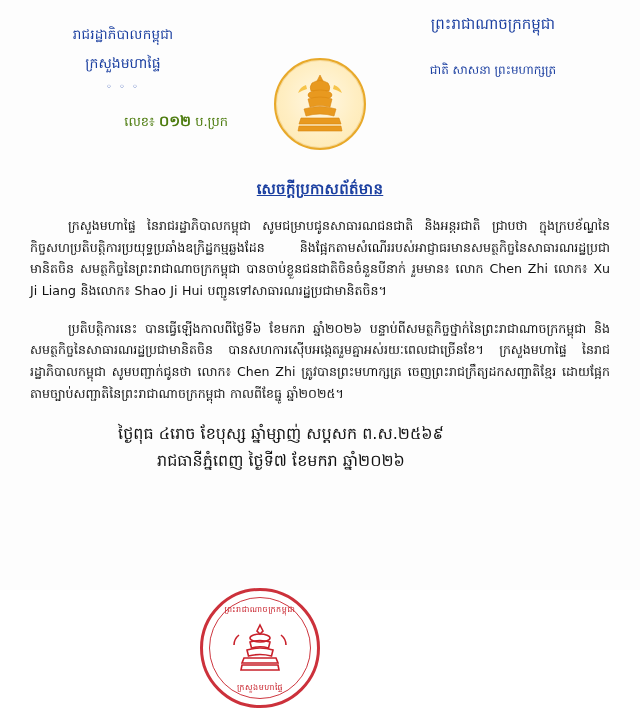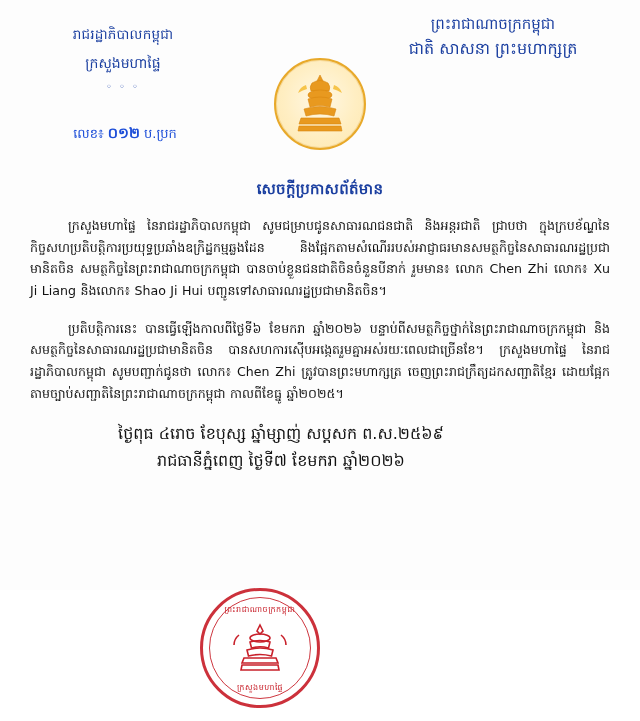--- a/index.html
+++ b/index.html
@@ -45,47 +45,47 @@
     font-size: 14px;
     margin-top: 8px;
   }
   .hdr-left .ornament {
     margin-top: 6px;
     font-size: 10px;
     letter-spacing: 2px;
     color: #2a4fb0;
   }
   .hdr-left .refline {
-    margin-top: 32px;
+    margin-top: 20px;
     font-size: 13px;
-    color: #1d4ed8;
-    white-space: nowrap;
-    text-align: center;
+    color: #4d7c0f;
+    white-space: nowrap;
+    text-align: right;
     padding-left: 4px;
   }
   .hdr-left .refnum {
     font-weight: bold;
     font-size: 14.5px;
   }
 
   .hdr-right {
     position: absolute;
     right: 22px;
     top: 14px;
     width: 250px;
     text-align: center;
     color: #1b3fa0;
   }
   .hdr-right .line1 {
     font-size: 15px;
     white-space: nowrap;
   }
   .hdr-right .line2 {
-    font-size: 16px;
-    margin-top: 2px;
+    font-size: 12px;
+    margin-top: 26px;
     white-space: nowrap;
   }
 
   
   .emblem-wrap {
     position: absolute;
     left: 50%;
     top: 58px;
     transform: translateX(-50%);
     width: 92px;
@@ -108,20 +108,21 @@
   }
 
   
   .doc-title {
     text-align: center;
     color: #1b3fa0;
     font-size: 15px;
     font-weight: bold;
     margin-top: 4px;
     letter-spacing: 0.3px;
+    text-decoration: underline;
   }
   .content {
     padding: 0 30px;
     margin-top: 14px;
   }
   p.para {
     margin: 0 0 16px 0;
     font-size: 12.6px;
     line-height: 1.72;
     text-align: justify;

